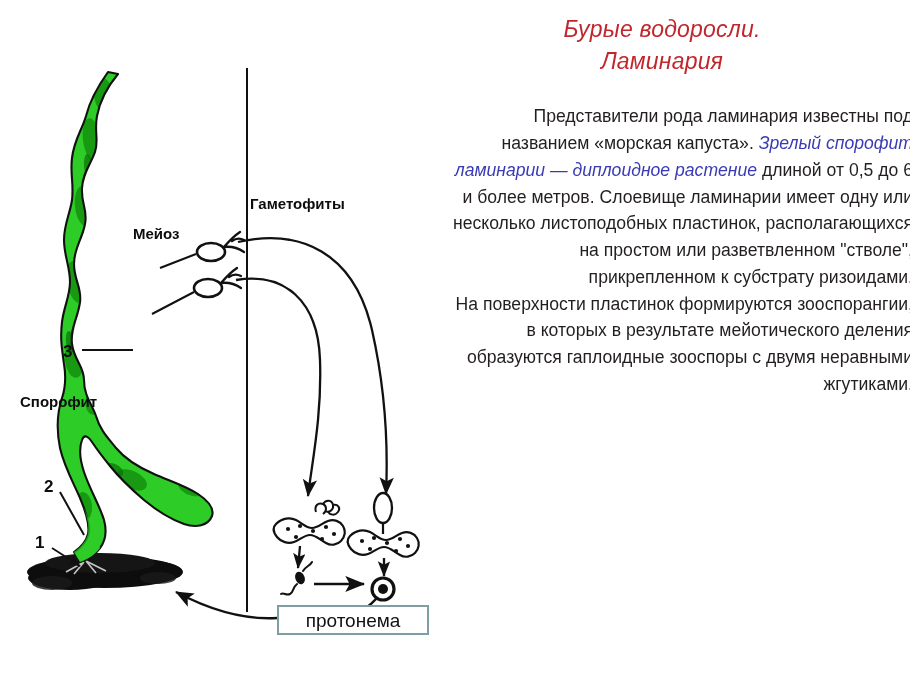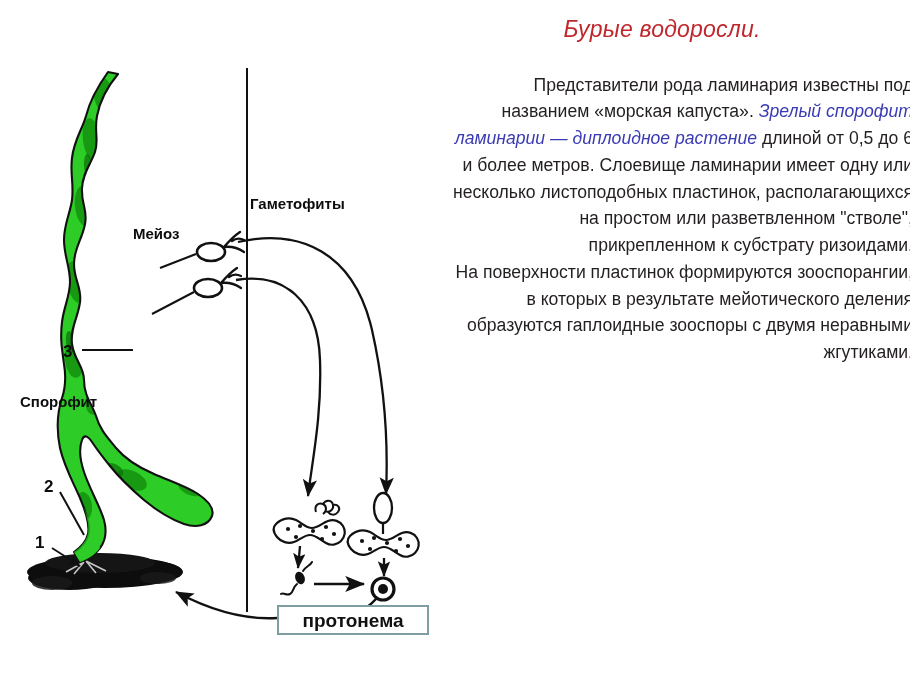--- a/index.html
+++ b/index.html
@@ -69,21 +69,21 @@
   .protonema-box{
     position:absolute;
     left:277px;top:605px;
     width:152px;height:30px;
     border:2px solid #7f9ea3;
     background:#ffffff;
     display:flex;align-items:center;justify-content:center;
     box-sizing:border-box;
   }
   .protonema-box span{
-    font-size:19px;color:#111;font-weight:700;
+    font-size:19px;color:#111;font-weight:400;
     line-height:1;
   }
 </style>
 </head>
 <body>
 
 <div id="slide">
 
   <div class="diagram">
 
@@ -293,20 +293,21 @@
     <div class="num num3">3</div>
 
     <div class="protonema-box">
       <span>протонема</span>
     </div>
   </div>
 
   <div class="text-col">
     <h1 class="title">
       <span>Бурые водоросли.</span>
+      <span>Ламинария</span>
     </h1>
 
     <div class="body-text">
       <p><span>Представители рода ламинария известны под названием «морская капуста». </span><span class="hl">Зрелый спорофит ламинарии — диплоидное растение</span><span> длиной от 0,5 до 6 и более метров. Слоевище ламинарии имеет одну или несколько листоподобных пластинок, располагающихся на  простом или разветвленном "стволе", прикрепленном к субстрату ризоидами.</span></p>
       <p>На поверхности пластинок формируются зооспорангии, в которых в результате мейотического деления образуются гаплоидные зооспоры с двумя неравными жгутиками.</p>
     </div>
   </div>
 
 </div>
 

